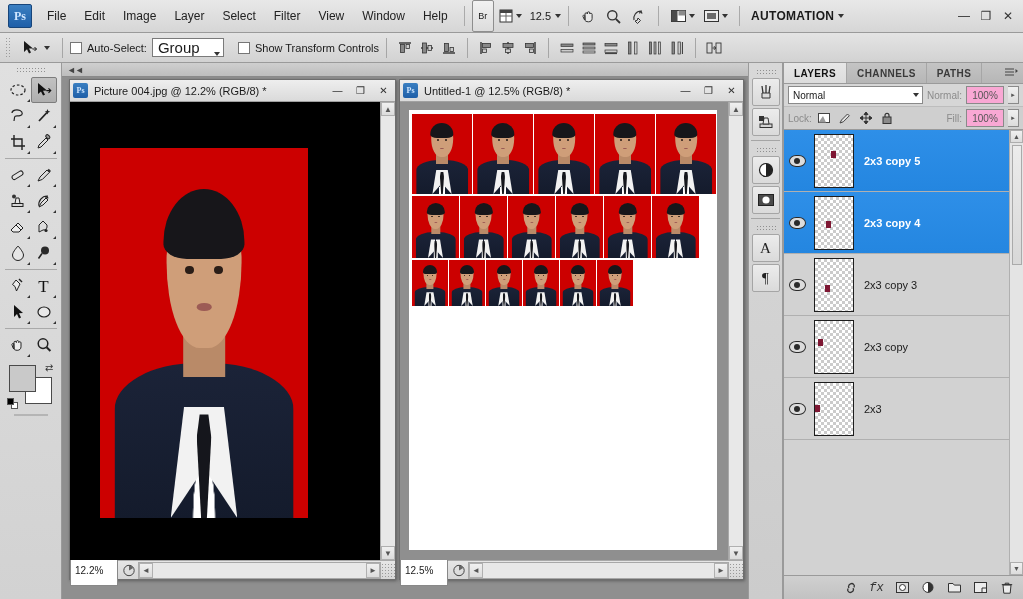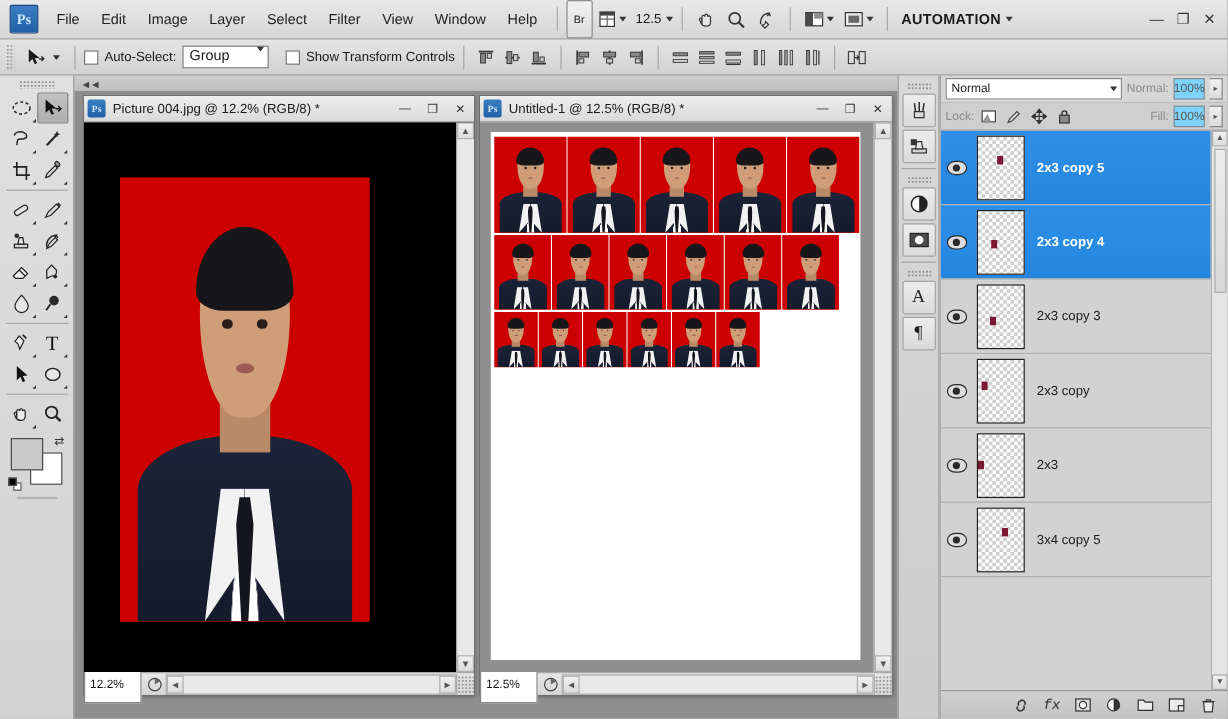--- a/index.html
+++ b/index.html
@@ -51,21 +51,21 @@
   .grip { width:7px; height:22px; margin:0 3px;
     background-image:radial-gradient(#8d8d8d 1px, transparent 1px);
     background-size:3px 3px; opacity:.8; }
   .ob-sep { width:1px; height:20px; background:#a6a6a6; margin:0 7px; }
   .tool-preset { display:flex; align-items:center; gap:4px; padding:0 5px; }
   .tool-preset .tpicon { width:20px;height:20px; display:flex;align-items:center;justify-content:center; }
   .chk { width:12px;height:12px;border:1px solid #767676;background:#fff;display:inline-block; vertical-align:middle; }
   .lbl { font-size:11px; }
   .selbox {
     width:72px;height:19px;border:1px solid #7a7a7a;background:#fff;
-    display:flex;align-items:flex-start;justify-content:space-between;padding:0 3px 0 5px; font-size:12px;
+    display:flex;align-items:flex-end;justify-content:space-between;padding:0 3px 0 5px; font-size:15px;
   }
   .alignbtn { width:22px;height:21px;display:flex;align-items:center;justify-content:center;border:1px solid transparent; }
 
   
   .bodyrow { flex:1 1 auto; display:flex; min-height:0; }
 
   
   .toolbox {
     width:62px; background:linear-gradient(#e0e0e0,#d2d2d2); border-right:1px solid #9a9a9a;
     display:flex; flex-direction:column; align-items:center; padding-top:2px; flex:0 0 auto;
@@ -178,21 +178,21 @@
   }
   .lp-tabs { height:21px; display:flex; align-items:stretch; background:linear-gradient(#c4c4c4,#b6b6b6); border-bottom:1px solid #9a9a9a; }
   .lp-tab { padding:0 10px; display:flex; align-items:center; font-size:10px; font-weight:bold; letter-spacing:.4px;
             color:#3a3a3a; border-right:1px solid #a6a6a6; }
   .lp-tab.active { background:linear-gradient(#e6e6e6,#dcdcdc); color:#111; }
   .lp-menu { margin-left:auto; width:24px; display:flex; align-items:center; justify-content:center; font-size:11px; color:#444; }
   .lp-row1 { height:23px; display:flex; align-items:center; padding:2px 4px; gap:4px; border-bottom:1px solid #bdbdbd; }
   .blendsel { flex:1 1 auto; height:18px; border:1px solid #8a8a8a; background:#fff; display:flex; align-items:center;
               justify-content:space-between; padding:0 3px 0 4px; font-size:10px; }
   .opac-lbl { font-size:10px; color:#8b8b8b; white-space:nowrap; }
-  .numbox { width:26px;height:18px;border:1px solid #8a8a8a;background:#7dd3fc; display:flex;align-items:center;justify-content:center; font-size:10px; color:#555; }
+  .numbox { width:38px;height:18px;border:1px solid #8a8a8a;background:#f9a8d4; display:flex;align-items:center;justify-content:center; font-size:10px; color:#555; }
   .spin { width:11px;height:18px;border:1px solid #8a8a8a;border-left:0;background:linear-gradient(#f0f0f0,#dcdcdc);
           display:flex;align-items:center;justify-content:center;font-size:7px;color:#555; }
   .lp-row2 { height:23px; display:flex; align-items:center; padding:2px 4px; gap:4px; border-bottom:1px solid #9a9a9a; background:#cfcfcf; }
   .lockbtn { width:17px;height:17px; display:flex;align-items:center;justify-content:center; }
   .lp-list { flex:1 1 auto; overflow:hidden; position:relative; background:#d2d2d2; }
   .layerrow {
     height:62px; display:flex; align-items:center; border-bottom:1px solid #b0b0b0;
     padding:0 4px 0 0; gap:0;
   }
   .layerrow.selected { background:linear-gradient(#2e8fe8,#2486e0); }
@@ -943,20 +943,31 @@
       <div class="md-grip"></div>
       <div class="md-btn">
         <span style="font-family:'Liberation Serif',serif;font-size:15px;color:#222;line-height:1">A</span>
       </div>
       <div class="md-btn">
         <span style="font-family:'Liberation Serif',serif;font-size:15px;color:#222;line-height:1">¶</span>
       </div>
     </div>
 
     <div class="layerspanel">
+      <div class="lp-tabs">
+        <div class="lp-tab active">LAYERS</div>
+        <div class="lp-tab">CHANNELS</div>
+        <div class="lp-tab">PATHS</div>
+        <div class="lp-menu">
+          <svg width="14" height="12" viewBox="0 0 14 12">
+            <path d="M1 2 h9 M1 5 h9 M1 8 h9" stroke="#444" stroke-width="1.2"></path>
+            <path d="M11.5 2 l2.5 2 -2.5 2z" fill="#444"></path>
+          </svg>
+        </div>
+      </div>
 
       <div class="lp-row1">
         <div class="blendsel">
           <span>Normal</span>
           <span class="caret"></span>
         </div>
         <span class="opac-lbl">Normal:</span>
         <span class="numbox">100%</span>
         <span class="spin">▸</span>
       </div>
@@ -1051,33 +1062,20 @@
                   <i></i>
                 </span>
               </div>
               <div class="thumbcell">
                 <div class="thumb">
                   <span class="spot" style="left: 0px; top: 22px;"></span>
                 </div>
               </div>
               <div class="layername">2x3</div>
             </div>
-            <div class="layerrow">
-              <div class="eyecell">
-                <span class="eye">
-                  <i></i>
-                </span>
-              </div>
-              <div class="thumbcell">
-                <div class="thumb">
-                  <span class="spot" style="left: 20px; top: 16px;"></span>
-                </div>
-              </div>
-              <div class="layername">3x4 copy 5</div>
-            </div>
           </div>
         <div class="lp-scroll">
           <div class="lp-sarrow">▲</div>
           <div class="lp-thumbbar"></div>
           <div class="lp-sarrow bottom">▼</div>
         </div>
       </div>
 
       <div class="lp-footer">
         <span class="fbtn">

